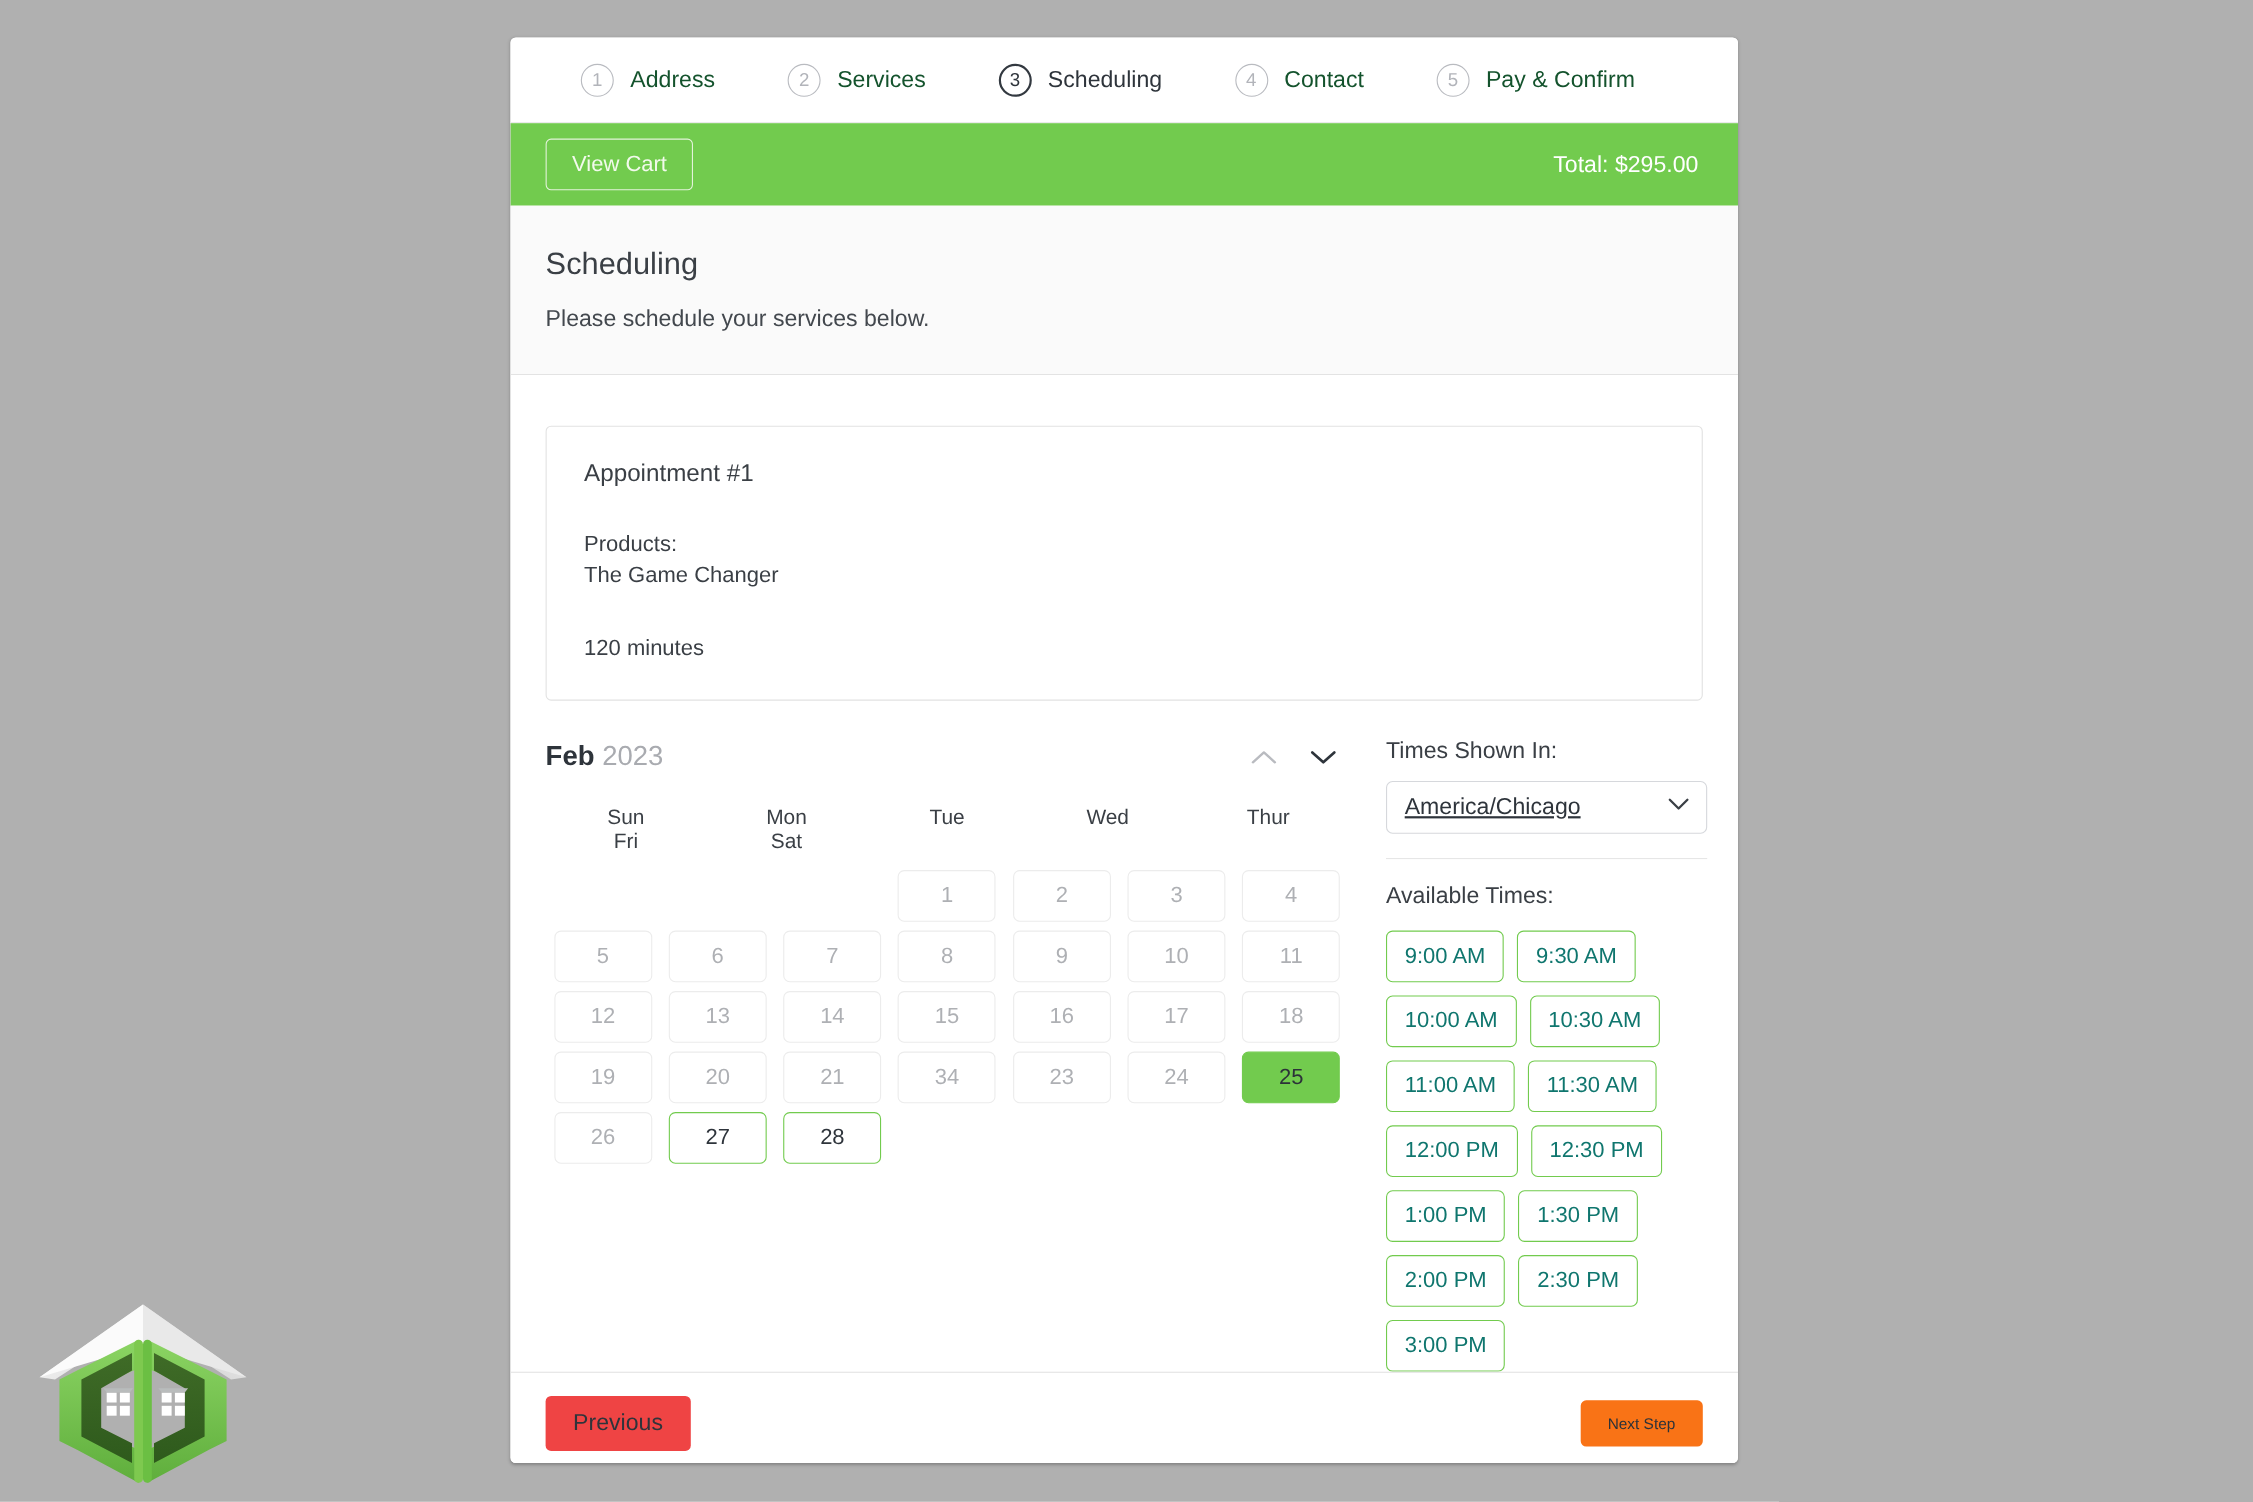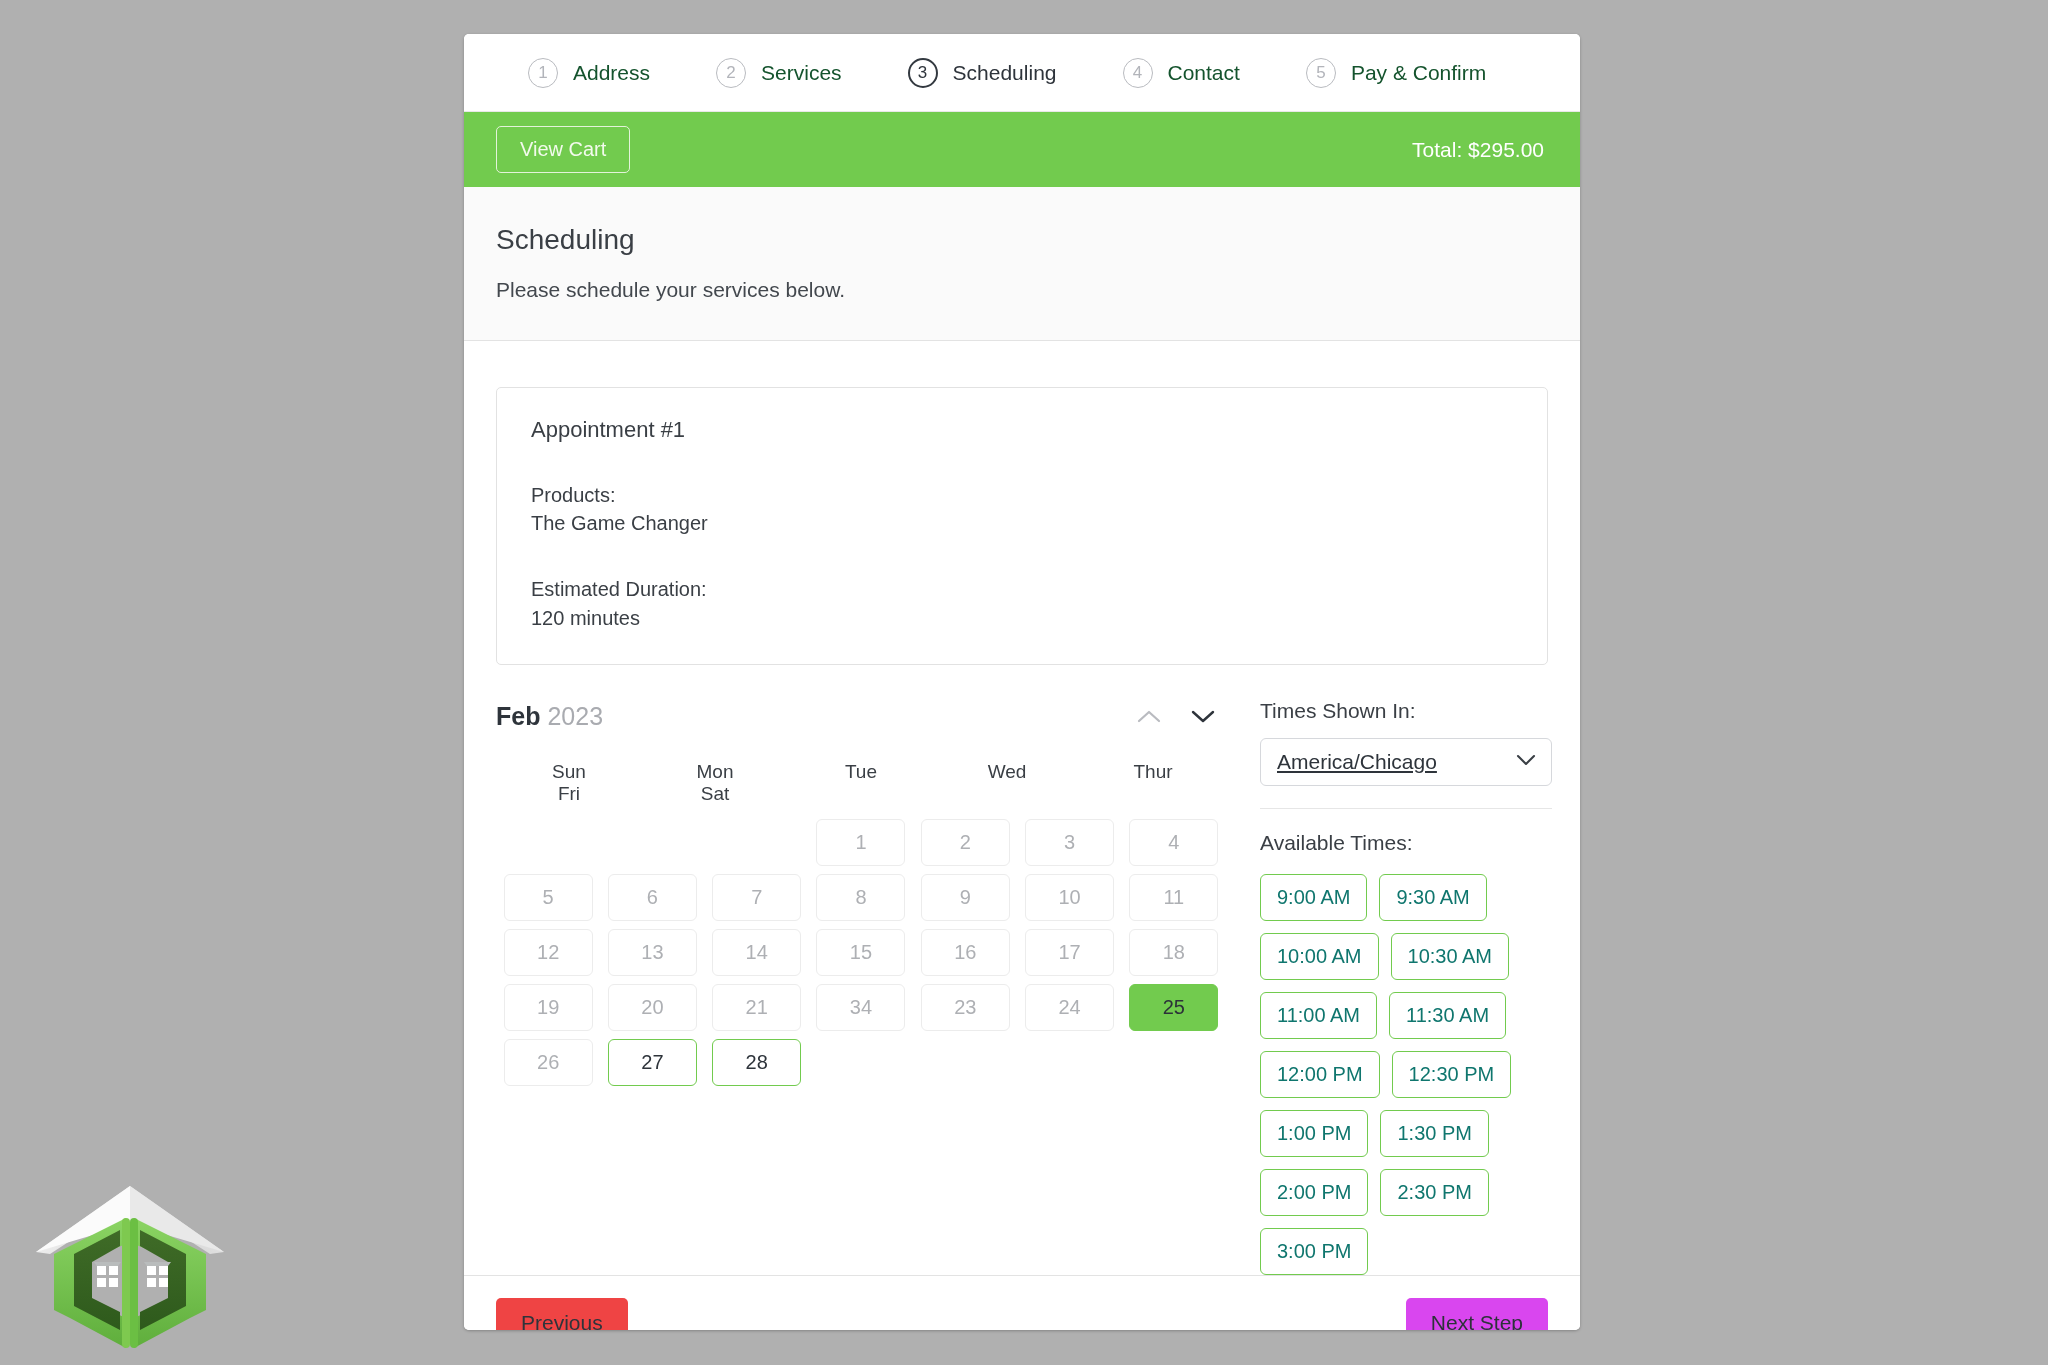--- a/index.html
+++ b/index.html
@@ -155,22 +155,22 @@
     background: #ffffff;
     display: flex; align-items: center; justify-content: space-between;
     padding: 0 32px;
   }
   .btn-prev {
     background: #ef4444; border: none; border-radius: 5px;
     color: #2e343b; font-size: 21px; font-family: inherit;
     padding: 13px 25px; cursor: pointer;
   }
   .btn-next {
-    background: #d946ef; border: none; border-radius: 5px;
-    color: #2c3239; font-size: 21px; font-family: inherit;
+    background: #f97316; border: none; border-radius: 5px;
+    color: #2c3239; font-size: 14px; font-family: inherit;
     padding: 13px 25px; cursor: pointer;
   }
 </style>
 </head>
 <body>
 
 <div class="page">
 
   <div class="logo-wrap">
     <svg width="200" height="196" viewBox="0 0 200 196" xmlns="http://www.w3.org/2000/svg">
@@ -261,21 +261,20 @@
 
     <div class="sec-body">
 
       <div class="appt-card">
         <div class="appt-title">Appointment #1</div>
         <div class="appt-block">
           <div>Products:</div>
           <div>The Game Changer</div>
         </div>
         <div class="appt-block">
-          <div>Estimated Duration:</div>
           <div>120 minutes</div>
         </div>
       </div>
 
       <div class="cols">
 
         <div class="col-cal">
           <div class="cal-head">
             <div>
               <span class="cal-month">Feb</span><span class="cal-year">2023</span>

